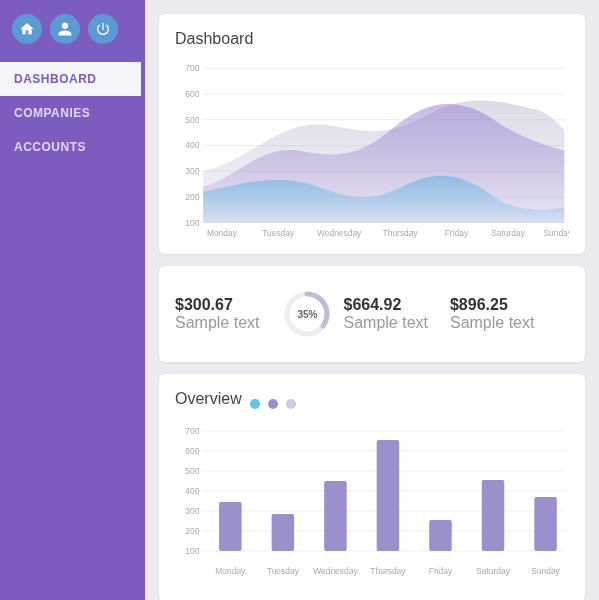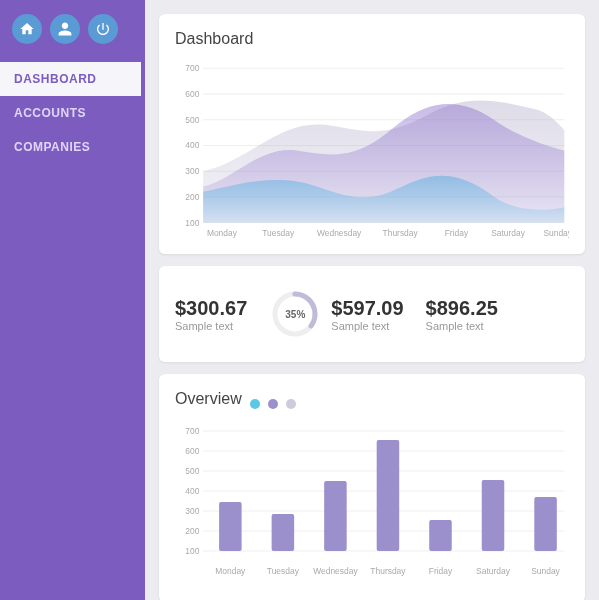--- a/index.html
+++ b/index.html
@@ -126,26 +126,26 @@
     .donut-label {
       position: absolute;
       top: 50%;
       left: 50%;
       transform: translate(-50%, -50%);
       font-size: 10px;
       font-weight: 600;
       color: #666;
     }
     .sales-text .amount {
-      font-size: 20px;
+      font-size: 16px;
       font-weight: 600;
       color: #333;
     }
     .sales-text .sub {
-      font-size: 11px;
+      font-size: 16px;
       color: #999;
     }
 
     
     .bar-chart-header {
       display: flex;
       align-items: center;
       gap: 8px;
       margin-bottom: 8px;
     }
@@ -177,22 +177,22 @@
         </svg>
     </button>
     <button class="sidebar-icon-btn">
       <svg viewBox="0 0 24 24">
           <path d="M13 3h-2v10h2V3zm4.83 2.17l-1.42 1.42C17.99 7.86 19 9.81 19 12c0 3.87-3.13 7-7 7s-7-3.13-7-7c0-2.19 1.01-4.14 2.58-5.42L6.17 5.17C4.23 6.82 3 9.26 3 12c0 4.97 4.03 9 9 9s9-4.03 9-9c0-2.74-1.23-5.18-3.17-6.83z"></path>
         </svg>
     </button>
   </div>
   <div class="sidebar-nav">
     <div class="nav-item active">DASHBOARD</div>
+    <div class="nav-item">COMPANIES</div>
     <div class="nav-item">ACCOUNTS</div>
-    <div class="nav-item">COMPANIES</div>
   </div>
 </div>
 
 <div class="main">
 
   <div class="card">
     <div class="card-title">Dashboard</div>
     <div class="area-chart-wrap">
       <svg width="100%" height="100%" viewBox="0 0 420 175" preserveAspectRatio="none">
 
@@ -256,21 +256,21 @@
 
       <div class="sales-item">
         <div class="donut-wrap">
           <svg viewBox="0 0 52 52">
             <circle cx="26" cy="26" r="20" fill="none" stroke="#eee" stroke-width="5"></circle>
             <circle cx="26" cy="26" r="20" fill="none" stroke="#c0bbd8" stroke-width="5" stroke-dasharray="69.11 100.53" stroke-dashoffset="25.13" stroke-linecap="round" transform="rotate(-90 26 26)"></circle>
           </svg>
           <span class="donut-label">35%</span>
         </div>
         <div class="sales-text">
-          <div class="amount">$597.09</div>
+          <div class="amount">$664.92</div>
           <div class="sub">Sample text</div>
         </div>
       </div>
 
       <div class="sales-item">
         <div class="sales-text">
           <div class="amount">$896.25</div>
           <div class="sub">Sample text</div>
         </div>
       </div>

